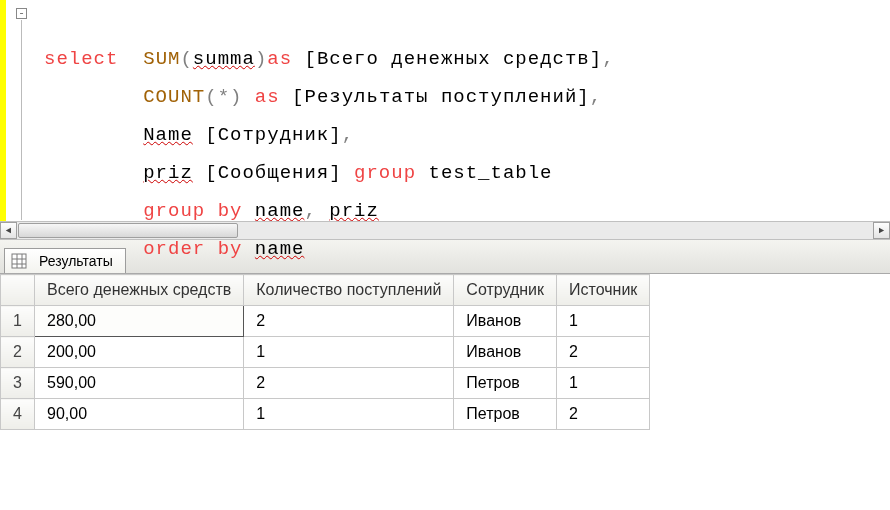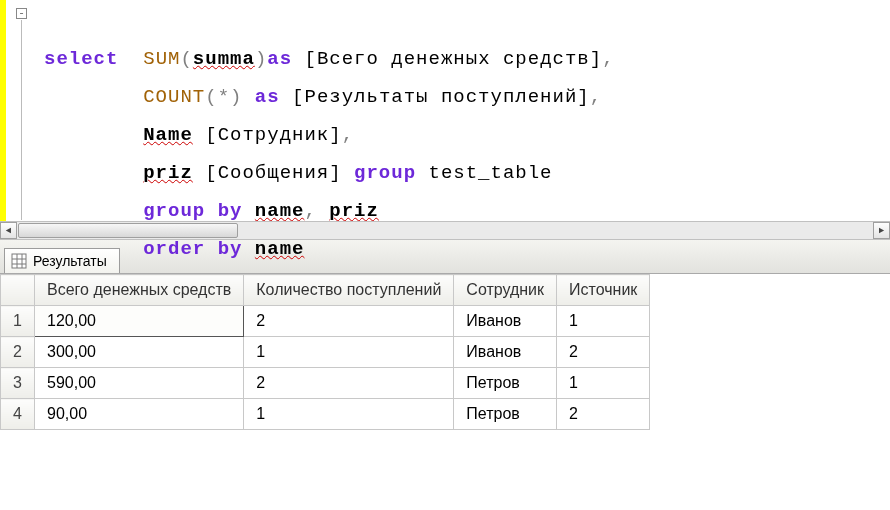--- a/index.html
+++ b/index.html
@@ -55,28 +55,27 @@
   }
   .code {
     position: absolute;
     left: 44px;
     top: 2px;
     white-space: pre;
     line-height: 38px;
     font-size: 19px;
     letter-spacing: 1px;
   }
-  .kw { color: #6d28d9; font-weight: bold; }
+  .kw { color: #ef4444; }
   .func { color: #a16207; }
   .black { color: #000; }
   .gray { color: #808080; }
   .squiggle {
     text-decoration: underline wavy #cc0000;
     text-decoration-thickness: 1px;
-    font-weight: bold;
   }
   .hscroll {
     position: absolute;
     left: 0; right: 0;
     height: 18px;
     bottom: 0;
     background: #f0f0f0;
     border-top: 1px solid #c0c0c0;
     display: flex;
     align-items: center;
@@ -105,21 +104,21 @@
     border-bottom: 1px solid #a9a9a9;
     height: 34px;
     display: flex;
     align-items: flex-end;
     padding: 0 4px;
     gap: 2px;
   }
   .tab {
     display: flex;
     align-items: center;
-    gap: 6px;
+    gap: 12px;
     padding: 4px 12px 4px 6px;
     border: 1px solid #9c9c9c;
     border-bottom: none;
     font-family: Tahoma, Arial, sans-serif;
     font-size: 14px;
     cursor: pointer;
   }
   .tab.active {
     background: linear-gradient(#ffffff,#f3f3ef);
   }
@@ -209,28 +208,28 @@
         <th class="corner"></th>
         <th>Всего денежных средств</th>
         <th>Количество поступлений</th>
         <th>Сотрудник</th>
         <th>Источник</th>
       </tr>
     </thead>
     <tbody>
       <tr>
         <th class="rowhdr">1</th>
-        <td class="cell-sel">120,00</td>
+        <td class="cell-sel">280,00</td>
         <td>2</td>
         <td>Иванов</td>
         <td>1</td>
       </tr>
       <tr>
         <th class="rowhdr">2</th>
-        <td>300,00</td>
+        <td>200,00</td>
         <td>1</td>
         <td>Иванов</td>
         <td>2</td>
       </tr>
       <tr>
         <th class="rowhdr">3</th>
         <td>590,00</td>
         <td>2</td>
         <td>Петров</td>
         <td>1</td>

